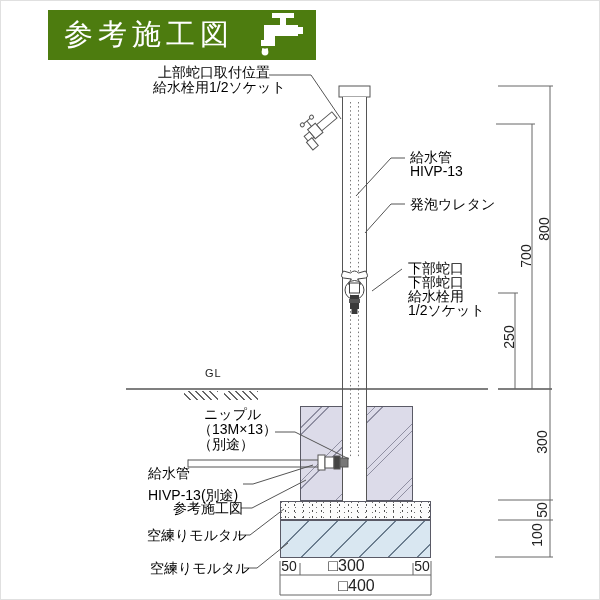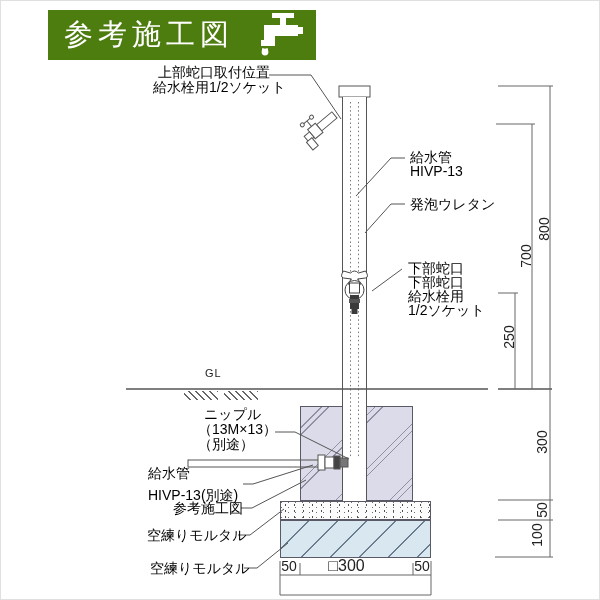--- a/index.html
+++ b/index.html
@@ -162,14 +162,15 @@
   <div class="dim rot" style="left:523px;top:220px;width:40px">800</div>
   <div class="dim rot" style="left:505px;top:247px;width:40px">700</div>
   <div class="dim rot" style="left:488px;top:328px;width:40px">250</div>
   <div class="dim rot" style="left:521px;top:433px;width:40px">300</div>
   <div class="dim rot" style="left:526px;top:501px;width:30px">50</div>
   <div class="dim rot" style="left:516px;top:526px;width:40px">100</div>
 
   <div class="dim" style="left:277px;top:557px;width:22px">50</div>
   <div class="dim" style="left:299px;top:556px;width:93px;font-size:16px">□300</div>
   <div class="dim" style="left:410px;top:557px;width:22px">50</div>
+  <div class="dim" style="left:299px;top:576px;width:113px;font-size:16px">□400</div>
 
 </div>
 
 </body></html>

